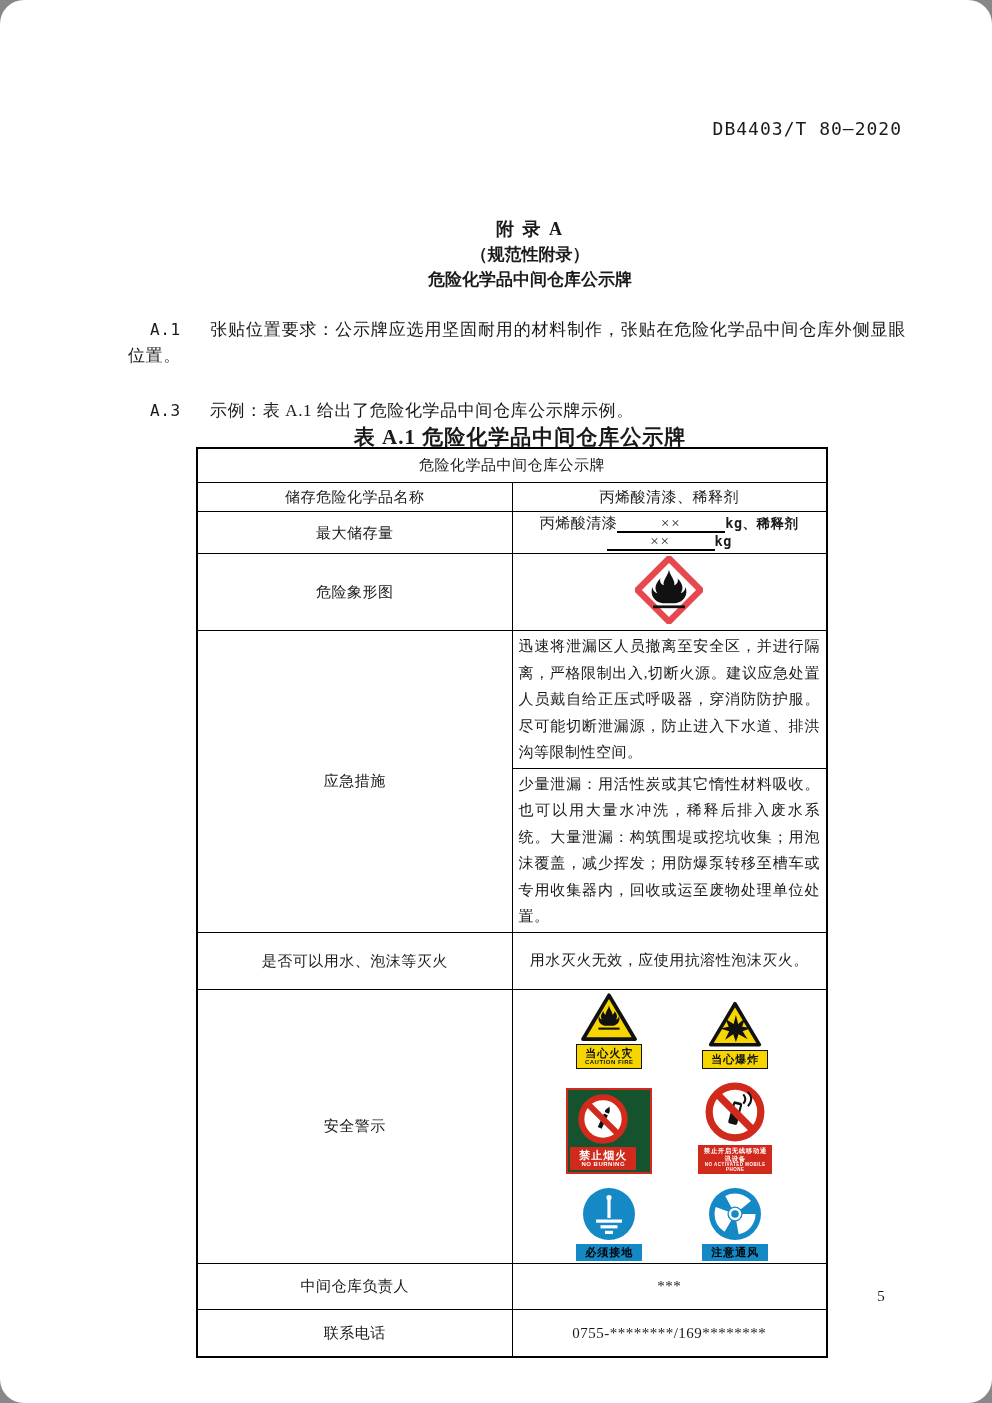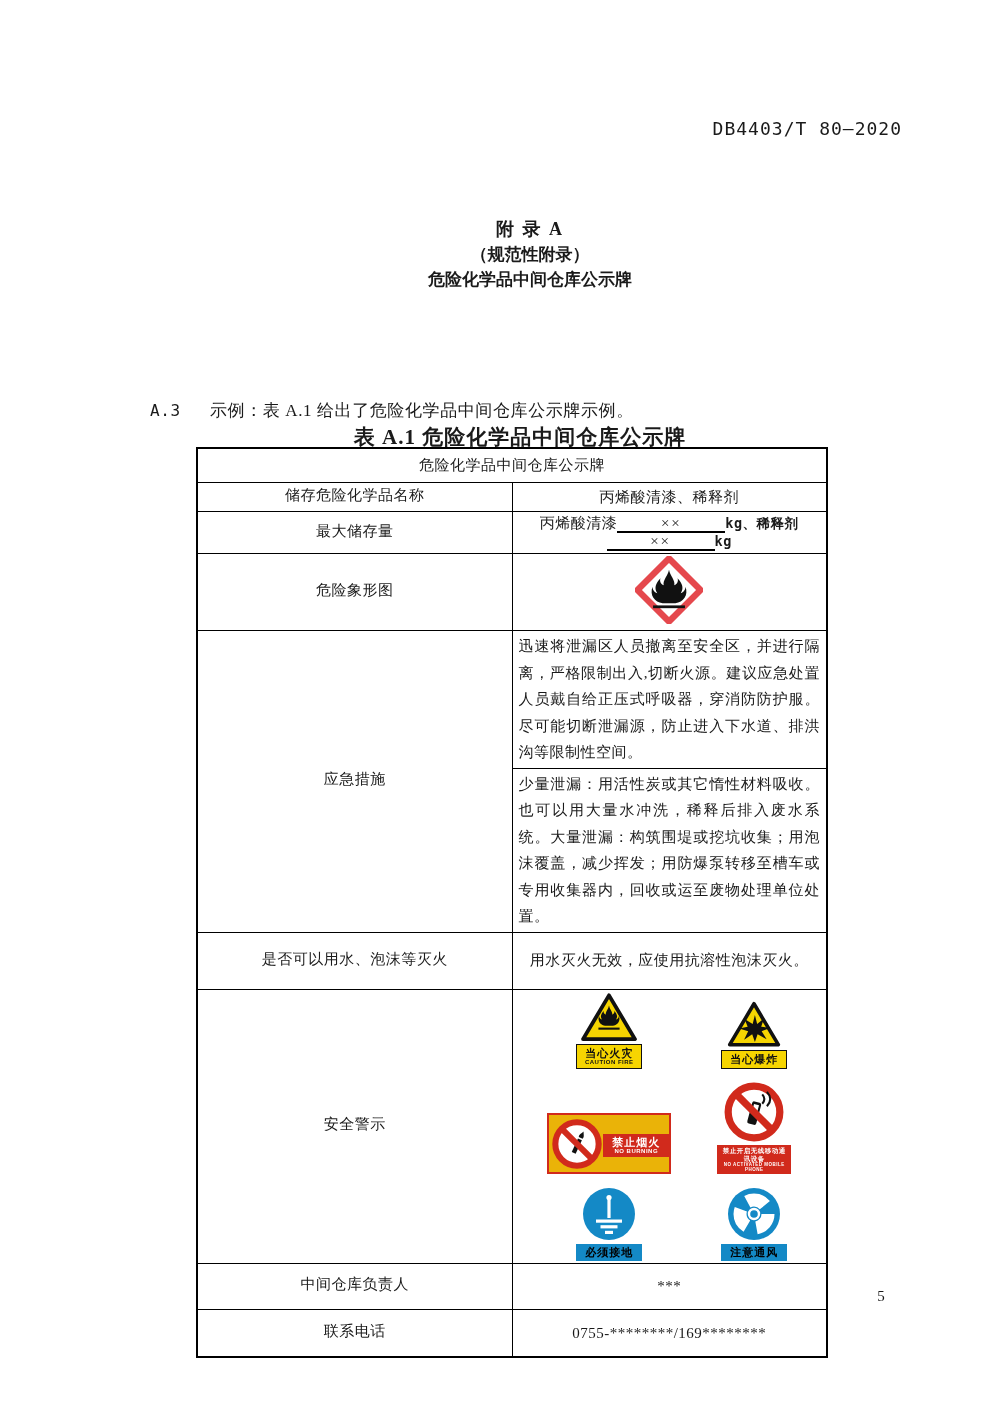--- a/index.html
+++ b/index.html
@@ -4,20 +4,21 @@
 <style>
   html,body{margin:0;padding:0;background:#888;}
   .page{
     position:relative;
     width:992px;height:1403px;
     background:#ffffff;
     margin:0 auto;
     font-family:"Liberation Serif","DejaVu Serif",serif;
     color:#1a1a1a;
     overflow:hidden;
+    border-radius:24px;
   }
   .doc-header{
     position:absolute; top:118px; right:90px;
     font-size:18px; letter-spacing:1px;
     font-family:"DejaVu Sans Mono","Liberation Sans",sans-serif;
   }
   .titles{position:absolute; top:216px; left:60px; width:940px; text-align:center;}
   .titles .t1{font-size:18px; font-weight:bold; letter-spacing:2px; line-height:26px;}
   .titles .t2{font-size:17px; font-weight:bold; line-height:25px;}
   .titles .t3{font-size:17px; font-weight:bold; line-height:25px;}
@@ -35,21 +36,21 @@
   table.board{
     position:absolute; top:447px; left:196px;
     width:632px; border-collapse:collapse; table-layout:fixed;
     border:2px solid #000;
     font-size:15px;
   }
   table.board td{
     border:1px solid #000; vertical-align:middle;
     padding:2px 6px; letter-spacing:0.5px;
   }
-  td.lab{width:164px; text-align:center; line-height:24px;font-family:Liberation Mono, monospace;}
+  td.lab{width:164px; text-align:center; line-height:24px;}
   td.val{text-align:center;}
   td.board-title{text-align:center; height:29px; font-size:15px;}
   .blank{
     display:inline-block; min-width:108px; border-bottom:2px solid #000;
     text-align:center; letter-spacing:2px; line-height:16px;
   }
   .unit{font-weight:bold; font-family:"DejaVu Sans Mono","Liberation Mono",monospace; font-size:13.5px;}
   td.emg{ text-align:justify; line-height:26.5px; padding:3px 9px; font-size:15px;}
   .sign-grid{
     display:grid; grid-template-columns:auto auto;
@@ -66,40 +67,41 @@
   .lbl-yellow .zh{font-size:11px; letter-spacing:1px;}
   .lbl-yellow .en{font-size:6px;}
   .lbl-red{background:#d12a1c; color:#fff; width:58px;}
   .lbl-red .zh{font-size:11px; letter-spacing:1px;}
   .lbl-red .en{font-size:6px;}
   .lbl-red-sm{background:#d12a1c; color:#fff; width:66px;}
   .lbl-red-sm .zh{font-size:6.5px;}
   .lbl-red-sm .en{font-size:4.5px;}
   .lbl-blue{background:#1489c6; color:#000000; width:58px;}
   .lbl-blue .zh{font-size:11px; letter-spacing:1px;}
-  .framed{border:2px solid #d12a1c; background:#eab308; padding:3px 0 2px 2px;
-    display:flex; align-items:center;}
+  .framed{border:2px solid #d12a1c; background:#14532d; padding:3px 14px 2px 2px;
+    display:flex; flex-direction:column; align-items:center;}
   .page-number{
     position:absolute; top:1288px; left:866px; width:30px;
     text-align:center; font-size:15px;
   }
 </style>
 </head>
 <body>
 
 <div class="page">
 
   <div class="doc-header">DB4403/T 80—2020</div>
 
   <div class="titles">
     <div class="t1">附  录  A</div>
     <div class="t2">（规范性附录）</div>
     <div class="t3">危险化学品中间仓库公示牌</div>
   </div>
 
+  <p class="clause" style="top:317px;"><span class="clabel">A.1</span><span>张贴位置要求：公示牌应选用坚固耐用的材料制作，张贴在危险化学品中间仓库外侧显眼位置。</span></p>
 
 
   <p class="clause" style="top:398px;"><span class="clabel">A.3</span><span>示例：表 A.1 给出了危险化学品中间仓库公示牌示例。</span></p>
 
   <div class="tbl-caption">表 A.1  危险化学品中间仓库公示牌</div>
 
   <table class="board">
     <tbody>
         <tr>
       <td colspan="2" class="board-title">危险化学品中间仓库公示牌</td>

